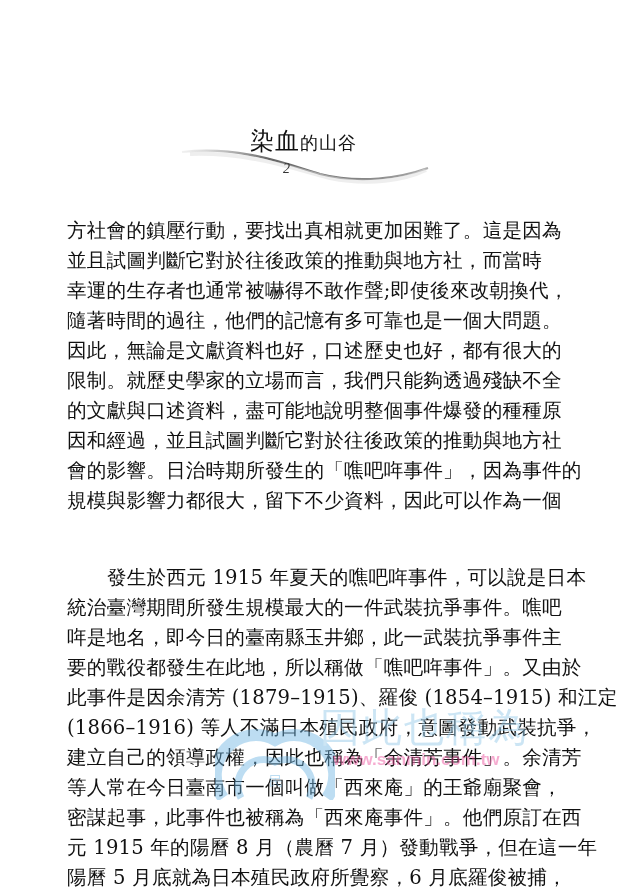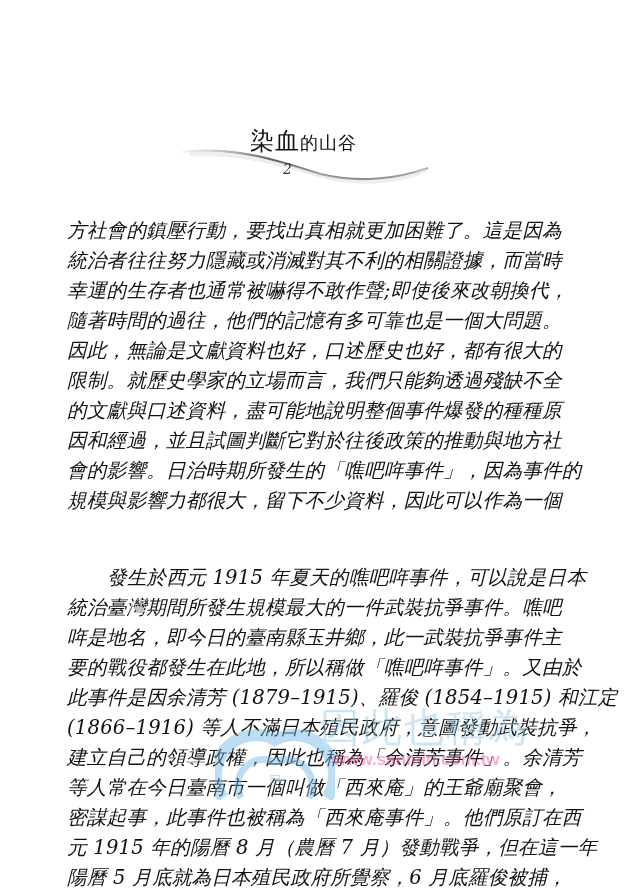--- a/index.html
+++ b/index.html
@@ -1,23 +1,23 @@
 <!DOCTYPE html>
 <html><head>
 <meta charset="utf-8">
 <style>
   html, body { margin: 0; padding: 0; background: #ffffff; }
   body { width: 638px; height: 893px; position: relative; overflow: hidden; font-family: "DejaVu Serif", "Liberation Serif", serif; color: #111; }
-  .header { position: absolute; left: 0; top: 0; width: 638px; height: 200px; }
+  .header { position: absolute; left: 0; top: 0; width: 638px; height: 200px; font-family: Liberation Serif, serif; }
   .title { position: absolute; left: 250px; top: 125px; font-size: 22px; letter-spacing: 1px; color: #111; white-space: nowrap; }
   .title .big { font-size: 24px; }
   .title .small { font-size: 18px; }
   .swoosh { position: absolute; left: 180px; top: 148px; width: 250px; height: 40px; }
   .page-num { position: absolute; left: 283px; top: 161px; font-size: 14px; font-style: italic; color: #333; }
-  .body-text { position: absolute; left: 67px; top: 216px; width: 500px; font-size: 19.6px; line-height: 30px; font-style: italic; }
+  .body-text { position: absolute; left: 67px; top: 216px; width: 500px; font-size: 19.6px; line-height: 30px; }
   .line { white-space: nowrap; height: 30px; letter-spacing: 0.2px; }
   .indent { padding-left: 40px; margin-top: 47px; }
   .watermark { position: absolute; left: 215px; top: 700px; width: 350px; height: 110px; opacity: 0.45; pointer-events: none; }
   .wm-text { position: absolute; left: 105px; top: 0; font-size: 40px; color: #8fc7e8; letter-spacing: 2px; white-space: nowrap; font-family: "DejaVu Sans", sans-serif; }
   .wm-url { position: absolute; left: 118px; top: 50px; font-size: 17px; color: #ec4899; white-space: nowrap; font-family: "Liberation Sans", sans-serif; font-weight: bold; }
   .wm-logo { position: absolute; left: 0; top: 10px; width: 120px; height: 90px; }
 </style>
 </head>
 <body>
 
@@ -35,21 +35,21 @@
       </linearGradient>
     </defs>
     <path d="M2,4 C60,-2 100,14 140,26 C180,36 220,30 248,20" stroke="url(#g1)" stroke-width="2.2" fill="none"></path>
     <path d="M10,6 C70,4 110,20 150,30 C190,38 225,32 246,22" stroke="#ddd" stroke-width="4" fill="none" opacity="0.5"></path>
   </svg>
   <div class="page-num">2</div>
 </div>
 
 <div class="body-text">
   <div class="line">方社會的鎮壓行動，要找出真相就更加困難了。這是因為</div>
-  <div class="line">統治者往往努力隱藏或消滅對其不利的相關證據，而當時</div>
+  <div class="line">並且試圖判斷它對於往後政策的推動與地方社，而當時</div>
   <div class="line">幸運的生存者也通常被嚇得不敢作聲;即使後來改朝換代，</div>
   <div class="line">隨著時間的過往，他們的記憶有多可靠也是一個大問題。</div>
   <div class="line">因此，無論是文獻資料也好，口述歷史也好，都有很大的</div>
   <div class="line">限制。就歷史學家的立場而言，我們只能夠透過殘缺不全</div>
   <div class="line">的文獻與口述資料，盡可能地說明整個事件爆發的種種原</div>
   <div class="line">因和經過，並且試圖判斷它對於往後政策的推動與地方社</div>
   <div class="line">會的影響。日治時期所發生的「噍吧哖事件」，因為事件的</div>
   <div class="line">規模與影響力都很大，留下不少資料，因此可以作為一個</div>
   <div class="line indent">發生於西元 1915 年夏天的噍吧哖事件，可以說是日本</div>
   <div class="line">統治臺灣期間所發生規模最大的一件武裝抗爭事件。噍吧</div>

